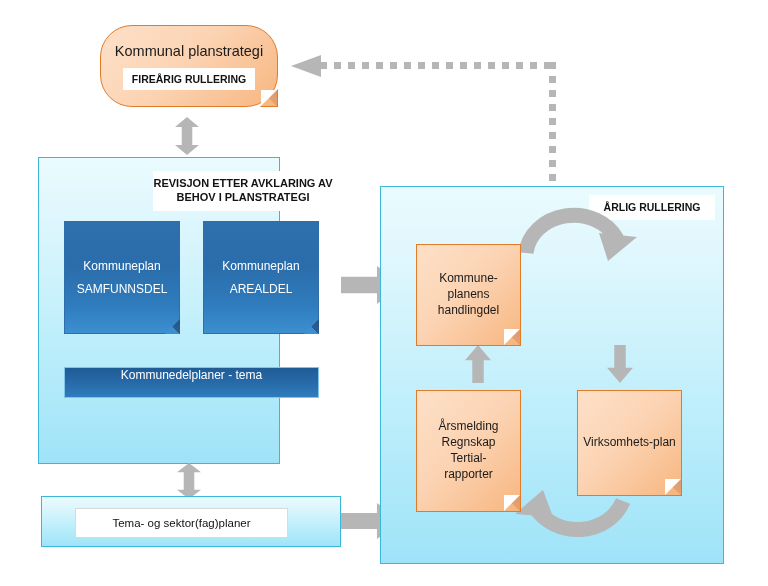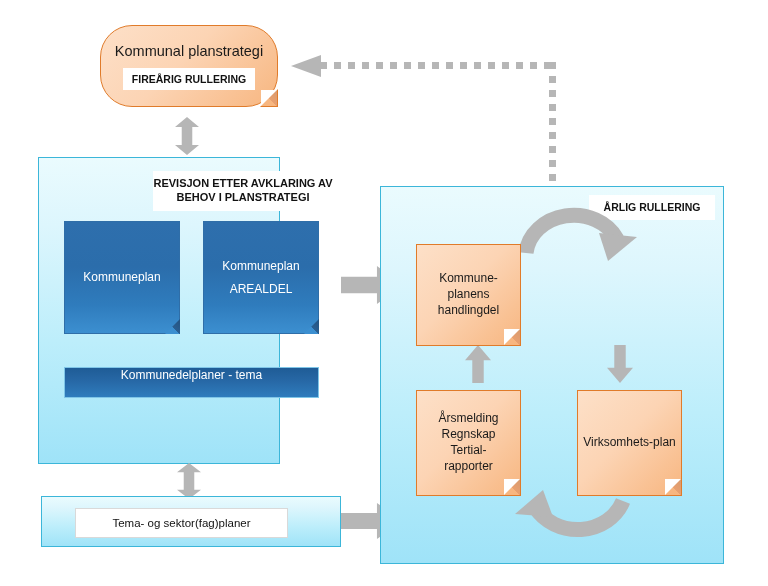--- a/index.html
+++ b/index.html
@@ -115,20 +115,21 @@
   <div class="node panel" style="left:38px;top:157px;width:242px;height:307px;">
 
     <div class="label-white" style="position:absolute;left:114px;top:13px;width:180px;height:40px;
                 font-size:11px;font-weight:bold;flex-direction:column;">
       <span>REVISJON ETTER AVKLARING AV</span>
       <span>BEHOV I PLANSTRATEGI</span>
     </div>
 
     <div class="node card-blue" style="left:25px;top:63px;width:116px;height:113px;">
       <div style="font-size:12px;">Kommuneplan</div>
+      <div style="font-size:12px;">SAMFUNNSDEL</div>
       <div class="foldcut"></div>
       <div class="fold"></div>
     </div>
 
     <div class="node card-blue" style="left:164px;top:63px;width:116px;height:113px;">
       <div style="font-size:12px;">Kommuneplan</div>
       <div style="font-size:12px;">AREALDEL</div>
       <div class="foldcut"></div>
       <div class="fold"></div>
     </div>
@@ -178,21 +179,21 @@
 
     <div class="node card-orange" style="left:35px;top:57px;width:105px;height:102px;flex-direction:column;font-size:12px;">
       <div>Kommune-</div>
       <div>planens</div>
       <div>handlingdel</div>
       <div class="foldcut"></div>
       <div class="fold"></div>
     </div>
 
 
-    <div class="node card-orange" style="left:35px;top:203px;width:105px;height:106px;flex-direction:column;font-size:12px;">
+    <div class="node card-orange" style="left:35px;top:203px;width:105px;height:122px;flex-direction:column;font-size:12px;">
       <div>Årsmelding</div>
       <div>Regnskap</div>
       <div>Tertial-</div>
       <div>rapporter</div>
       <div class="foldcut"></div>
       <div class="fold"></div>
     </div>
 
     <div class="node card-orange" style="left:196px;top:203px;width:105px;height:106px;flex-direction:row;font-size:12px;">
       <div>Virksomhets-</div>

